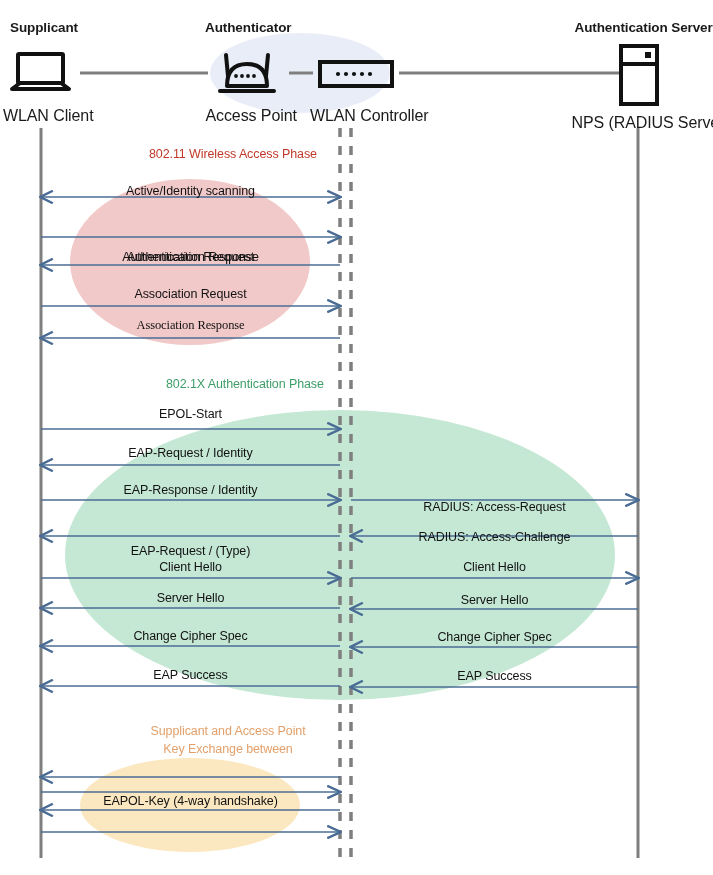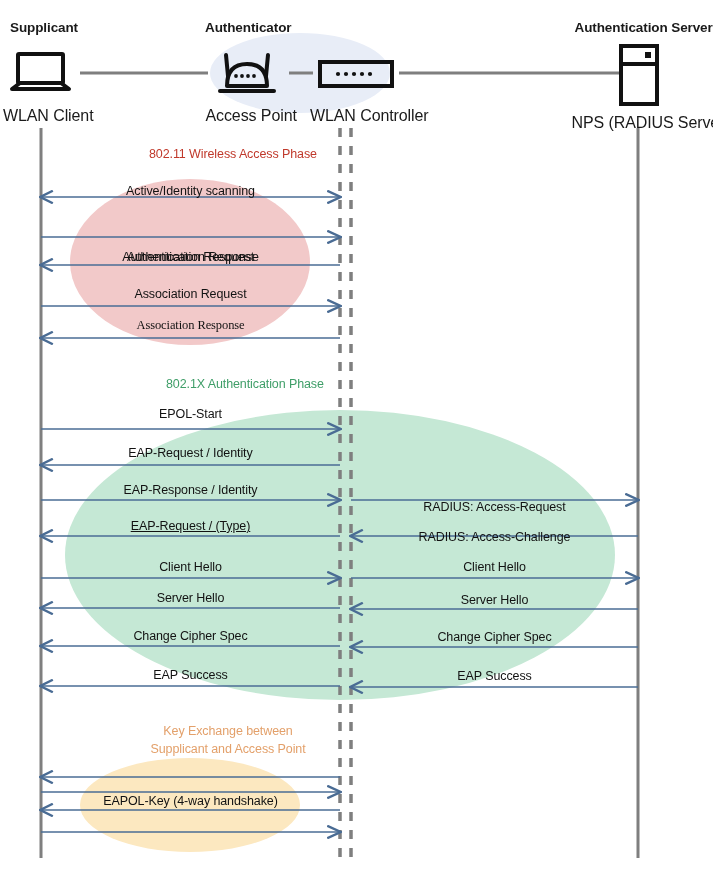--- a/index.html
+++ b/index.html
@@ -144,37 +144,37 @@
   </svg>
 <div class="msg-label" style="left: 190.5px; top: 184px;">Active/Identity scanning</div>
     <div class="msg-label" style="left: 190.5px; top: 250px;">Authentication Request</div>
     <div class="msg-label" style="left: 190.5px; top: 250px;">Authentication Response</div>
     <div class="msg-label" style="left: 190.5px; top: 287px;">Association Request</div>
     <div class="msg-label" style="left: 190.5px; top: 318px; font-family: Liberation Serif, serif;">Association Response</div>
     <div class="msg-label" style="left: 190.5px; top: 407px;">EPOL-Start</div>
     <div class="msg-label" style="left: 190.5px; top: 446px;">EAP-Request / Identity</div>
     <div class="msg-label" style="left: 190.5px; top: 483px;">EAP-Response / Identity</div>
     <div class="msg-label" style="left: 494.5px; top: 483px; margin-top: 17px;">RADIUS: Access-Request</div>
-    <div class="msg-label" style="left: 190.5px; top: 519px; text-decoration: underline;">EAP-Request / (Type)</div>
+    <div class="msg-label" style="left: 190.5px; top: 544px;">EAP-Request / (Type)</div>
     <div class="msg-label" style="left: 494.5px; top: 530px;">RADIUS: Access-Challenge</div>
     <div class="msg-label" style="left: 190.5px; top: 560px;">Client Hello</div>
     <div class="msg-label" style="left: 494.5px; top: 560px;">Client Hello</div>
     <div class="msg-label" style="left: 190.5px; top: 591px;">Server Hello</div>
     <div class="msg-label" style="left: 494.5px; top: 593px;">Server Hello</div>
     <div class="msg-label" style="left: 190.5px; top: 629px;">Change Cipher Spec</div>
     <div class="msg-label" style="left: 494.5px; top: 630px;">Change Cipher Spec</div>
     <div class="msg-label" style="left: 190.5px; top: 668px;">EAP Success</div>
     <div class="msg-label" style="left: 494.5px; top: 669px;">EAP Success</div>
     <div class="msg-label" style="left: 190.5px; top: 794px;">EAPOL-Key (4-way handshake)</div>
     <div class="role-title" style="top: 20px; visibility: visible; left: 10px;">Supplicant</div>
     <div class="node-label" style="top: 107px; visibility: visible; left: 3px;">WLAN Client</div>
     <div class="role-title" style="top: 20px; visibility: visible; left: 205px;">Authenticator</div>
     <div class="node-label" style="top: 107px; visibility: visible; left: 205.5px;">Access Point</div>
     <div class="node-label" style="top: 107px; visibility: visible; left: 310px;">WLAN Controller</div>
     <div class="role-title" style="top: 20px; visibility: visible; left: 574.5px;">Authentication Server</div>
     <div class="node-label" style="top: 114px; visibility: visible; left: 571.5px;">NPS (RADIUS Server)</div>
     <div class="phase-label" style="top: 147px; color: rgb(192, 57, 43); visibility: visible; left: 106px;">802.11 Wireless Access Phase</div>
     <div class="phase-label" style="top: 377px; color: rgb(63, 158, 104); visibility: visible; left: 123px;">802.1X Authentication Phase</div>
     <div class="phase-label" style="top: 722px; color: rgb(227, 160, 106); line-height: 18px; visibility: visible; left: 107.5px;">
+      <div>Supplicant and Access Point</div>
       <div>Key Exchange between</div>
-      <div>Supplicant and Access Point</div>
     </div>
   </div>
 
 </body></html>

